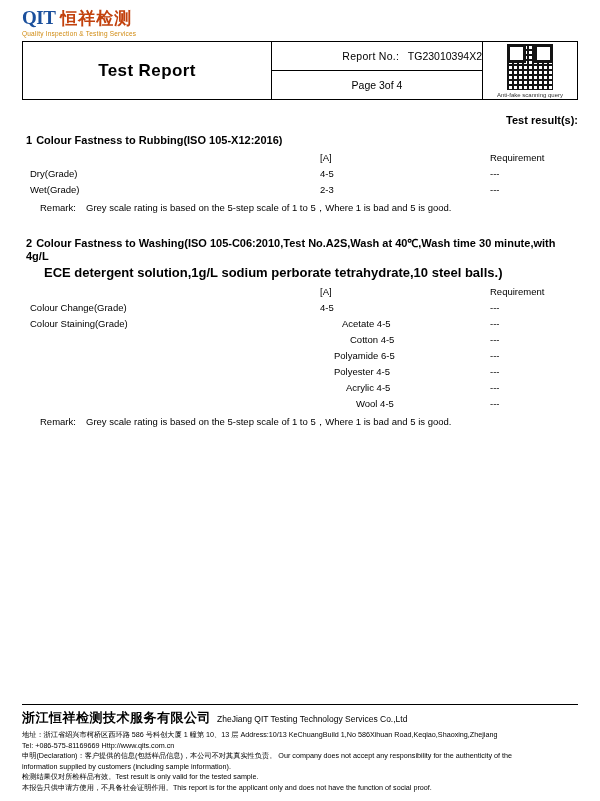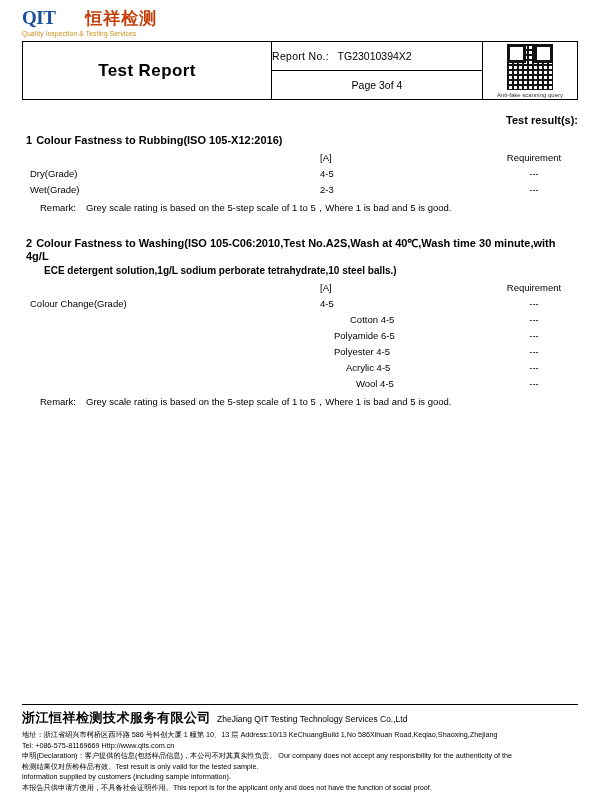--- a/index.html
+++ b/index.html
@@ -53,21 +53,20 @@
     margin-top: 3px;
   }
   .logo-text-wrap {
     display: flex;
     flex-direction: column;
     justify-content: flex-start;
   }
   .logo-top-line {
     display: flex;
     align-items: baseline;
-    gap: 25px;
   }
 
   
   .title-table {
     width: 100%;
     border-collapse: collapse;
     table-layout: fixed;
   }
   .title-table td {
     border: 1px solid #000000;
@@ -77,21 +76,21 @@
   .cell-title {
     width: 248px;
     height: 56px;
     text-align: center;
     font-size: 17px;
     font-weight: bold;
     letter-spacing: 0.4px;
   }
   .cell-report-no {
     height: 28px;
-    text-align: left;
+    text-align: right;
     font-size: 10.5px;
     padding: 0 6px;
   }
   .cell-page {
     height: 28px;
     text-align: center;
     font-size: 10.5px;
   }
   .cell-qr {
     width: 94px;
@@ -139,38 +138,38 @@
     margin-bottom: 4px;
   }
   .test-title {
     font-size: 11px;
     font-weight: bold;
     margin-bottom: 3px;
     padding-left: 4px;
   }
   .test-title .num { margin-right: 4px; }
   .test-title-cont {
-    font-size: 10px;
+    font-size: 13px;
     font-weight: bold;
     padding-left: 22px;
     margin-bottom: 3px;
   }
   .grid {
     width: 100%;
     border-collapse: collapse;
     table-layout: fixed;
     font-size: 9.5px;
   }
   .grid td {
     padding: 2.5px 0;
     vertical-align: top;
   }
   .col-label { width: 290px; padding-left: 8px !important; }
   .col-value { width: 170px; text-align: left; }
-  .col-req   { text-align: center; }
+  .col-req   { }
   .hdr td { font-weight: normal; }
   .hdr .col-value { text-align: left; }
   .remark {
     font-size: 9.5px;
     padding-left: 18px;
     margin-top: 5px;
   }
   .remark-label {
     display: inline-block;
     width: 46px;
@@ -287,20 +286,25 @@
         <td class="col-label"></td>
         <td class="col-value">[A]</td>
         <td class="col-req">Requirement</td>
       </tr>
       <tr>
         <td class="col-label">Colour Change(Grade)</td>
         <td class="col-value">4-5</td>
         <td class="col-req">---</td>
       </tr>
       <tr>
+        <td class="col-label">Colour Staining(Grade)</td>
+        <td class="col-value" style="padding-left:22px">Acetate 4-5</td>
+        <td class="col-req">---</td>
+      </tr>
+      <tr>
         <td class="col-label"></td>
         <td class="col-value" style="padding-left:30px">Cotton 4-5</td>
         <td class="col-req">---</td>
       </tr>
       <tr>
         <td class="col-label"></td>
         <td class="col-value" style="padding-left:14px">Polyamide 6-5</td>
         <td class="col-req">---</td>
       </tr>
       <tr>
@@ -327,18 +331,18 @@
 
   <div class="footer">
     <div class="footer-rule"></div>
     <div class="footer-company">
       <span class="footer-cn-name">浙江恒祥检测技术服务有限公司</span>
       <span class="footer-en-name">ZheJiang QIT Testing Technology Services Co.,Ltd</span>
     </div>
     <div class="footer-line">地址：浙江省绍兴市柯桥区西环路 586 号科创大厦 1 幢第 10、13 层 Address:10/13 KeChuangBuild 1,No 586Xihuan Road,Keqiao,Shaoxing,Zhejiang</div>
     <div class="footer-line">Tel: +086-575-81169669  Http://www.qits.com.cn</div>
     <div class="footer-line">申明(Declaration)：客户提供的信息(包括样品信息)，本公司不对其真实性负责。 Our company does not accept any responsibility for the authenticity of the</div>
+    <div class="footer-line">information supplied by customers (including sample information).</div>
     <div class="footer-line">检测结果仅对所检样品有效。Test result is only valid for the tested sample.</div>
-    <div class="footer-line">information supplied by customers (including sample information).</div>
     <div class="footer-line">本报告只供申请方使用，不具备社会证明作用。This report is for the applicant only and does not have the function of social proof.</div>
   </div>
 
 </div>
 
 </body></html>

